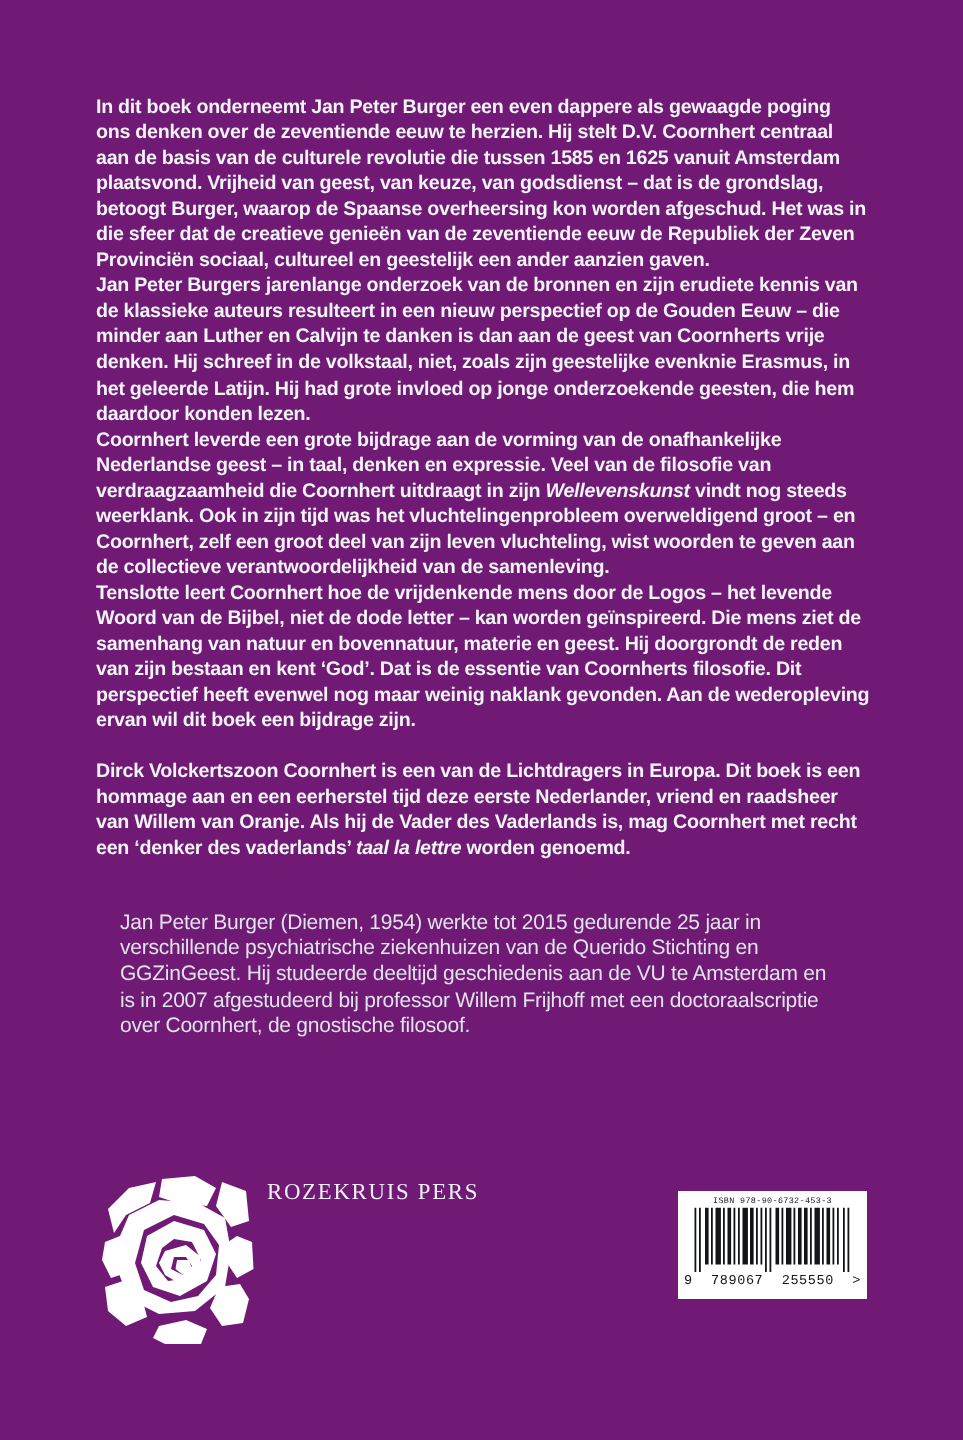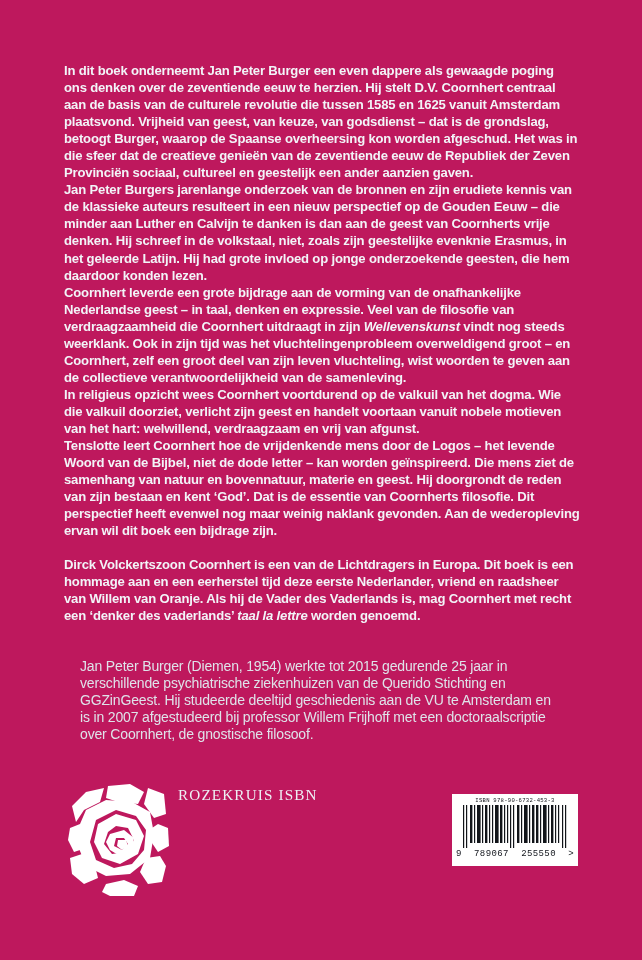--- a/index.html
+++ b/index.html
@@ -11,21 +11,21 @@
   body {
     width: 642px;
     height: 960px;
     position: relative;
     overflow: hidden;
     font-family: "Liberation Sans", sans-serif;
   }
   .cover {
     position: absolute;
     inset: 0;
-    background: #be185d;
+    background: #701a75;
   }
   .blurb {
     position: absolute;
     left: 64px;
     top: 62px;
     width: 516px;
   }
   .para {
     color: #f2f4f8;
     font-family: "Liberation Sans", sans-serif;
@@ -127,21 +127,20 @@
 <div class="cover">
 
   <div class="blurb">
 
     <p class="para">In dit boek onderneemt Jan Peter Burger een even dappere als gewaagde poging ons denken over de zeventiende eeuw te herzien. Hij stelt D.V. Coornhert centraal aan de basis van de culturele revolutie die tussen 1585 en 1625 vanuit Amsterdam plaatsvond. Vrijheid van geest, van keuze, van godsdienst – dat is de grondslag, betoogt Burger, waarop de Spaanse overheersing kon worden afgeschud. Het was in die sfeer dat de creatieve genieën van de zeventiende eeuw de Republiek der Zeven Provinciën sociaal, cultureel en geestelijk een ander aanzien gaven.</p>
 
     <p class="para">Jan Peter Burgers jarenlange onderzoek van de bronnen en zijn erudiete kennis van de klassieke auteurs resulteert in een nieuw perspectief op de Gouden Eeuw – die minder aan Luther en Calvijn te danken is dan aan de geest van Coornherts vrije denken. Hij schreef in de volkstaal, niet, zoals zijn geestelijke evenknie Erasmus, in het geleerde Latijn. Hij had grote invloed op jonge onderzoekende geesten, die hem daardoor konden lezen.</p>
 
     <p class="para"><span>Coornhert leverde een grote bijdrage aan de vorming van de onafhankelijke Nederlandse geest – in taal, denken en expressie. Veel van de filosofie van verdraagzaamheid die Coornhert uitdraagt in zijn </span><em>Wellevenskunst</em><span> vindt nog steeds weerklank. Ook in zijn tijd was het vluchtelingenprobleem overweldigend groot – en Coornhert, zelf een groot deel van zijn leven vluchteling, wist woorden te geven aan de collectieve verantwoordelijkheid van de samenleving.</span></p>
 
-    <p class="para">In religieus opzicht wees Coornhert voortdurend op de valkuil van het dogma. Wie die valkuil doorziet, verlicht zijn geest en handelt voortaan vanuit nobele motieven van het hart: welwillend, verdraagzaam en vrij van afgunst.</p>
 
     <p class="para">Tenslotte leert Coornhert hoe de vrijdenkende mens door de Logos – het levende Woord van de Bijbel, niet de dode letter – kan worden geïnspireerd. Die mens ziet de samenhang van natuur en bovennatuur, materie en geest. Hij doorgrondt de reden van zijn bestaan en kent ‘God’. Dat is de essentie van Coornherts filosofie. Dit perspectief heeft evenwel nog maar weinig naklank gevonden. Aan de wederopleving ervan wil dit boek een bijdrage zijn.</p>
 
     <div class="para-gap"></div>
 
     <p class="para"><span>Dirck Volckertszoon Coornhert is een van de Lichtdragers in Europa. Dit boek is een hommage aan en een eerherstel tijd deze eerste Nederlander, vriend en raadsheer van Willem van Oranje. Als hij de Vader des Vaderlands is, mag Coornhert met recht een ‘denker des vaderlands’ </span><em>taal la lettre</em><span> worden genoemd.</span></p>
 
     <div class="para-gap"></div>
 
     <p class="bio">Jan Peter Burger (Diemen, 1954) werkte tot 2015 gedurende 25 jaar in verschillende psychiatrische ziekenhuizen van de Querido Stichting en GGZinGeest. Hij studeerde deeltijd geschiedenis aan de VU te Amsterdam en is in 2007 afgestudeerd bij professor Willem Frijhoff met een doctoraalscriptie over Coornhert, de gnostische filosoof.</p>
@@ -165,21 +164,21 @@
           <path d="M20 30 L40 20 L66 22 L84 32 L88 54 L84 78 L64 94 L40 96 L20 86 L12 66 L14 44 Z
                    M30 40 L24 62 L30 80 L48 88 L66 84 L78 70 L80 50 L70 36 L50 30 Z" fill-rule="evenodd"></path>
           <path d="M32 44 L50 34 L70 40 L78 56 L72 74 L54 84 L36 78 L28 62 Z
                    M42 52 L38 64 L46 74 L60 72 L68 60 L62 48 L50 46 Z" fill-rule="evenodd"></path>
           <path d="M44 54 L58 50 L68 58 L66 70 L54 76 L44 70 L40 62 Z
                    M50 58 L48 66 L56 70 L62 64 L58 58 Z" fill-rule="evenodd"></path>
           <path d="M52 60 L60 60 L62 66 L56 70 L51 66 Z"></path>
         </g>
       </svg>
 
-      <div class="imprint-name">ROZEKRUIS ISBN</div>
+      <div class="imprint-name">ROZEKRUIS PERS</div>
     </div>
 
     <div class="barcode-box">
       <div class="isbn-line">ISBN 978-90-6732-453-3</div>
       <svg class="barcode-bars" viewBox="0 0 114 43" preserveAspectRatio="none" aria-hidden="true">
         <rect x="0" y="0" width="114" height="43" fill="#ffffff"></rect>
         <g fill="#111419">
           <rect x="5" y="0" width="1.2" height="43"></rect>
           <rect x="8" y="0" width="1.2" height="43"></rect>
           <rect x="12" y="0" width="2.4" height="38"></rect>

